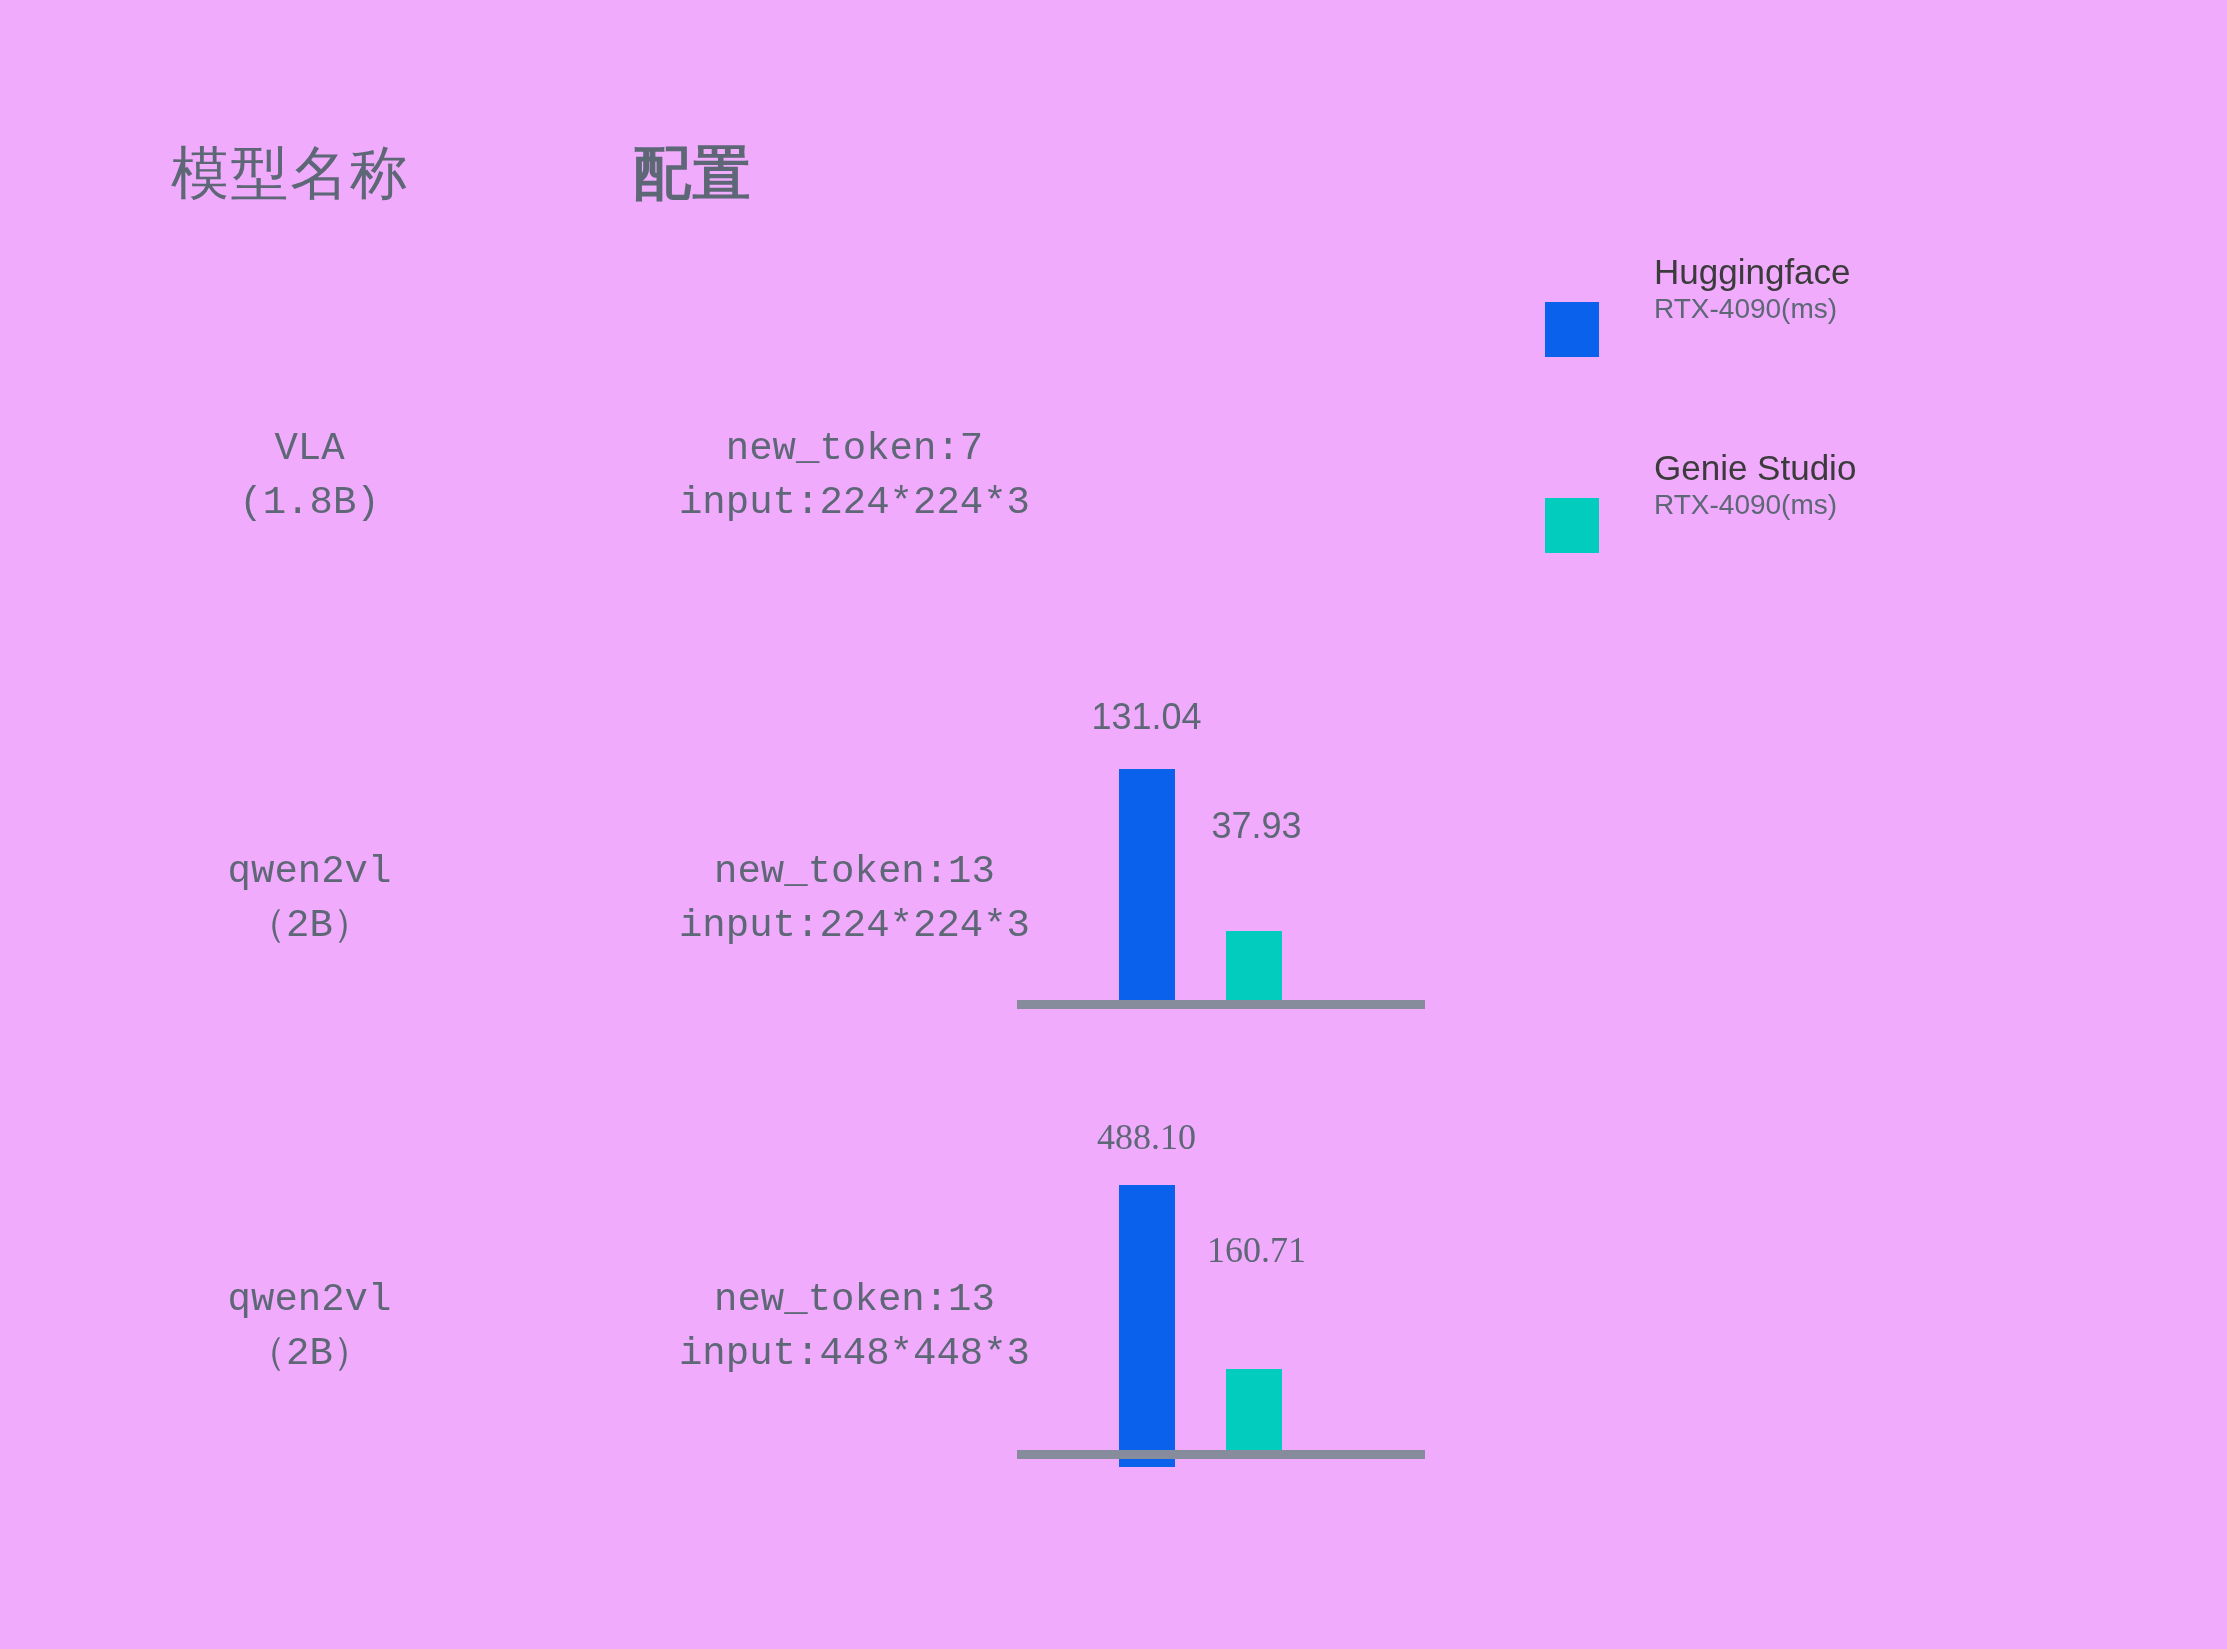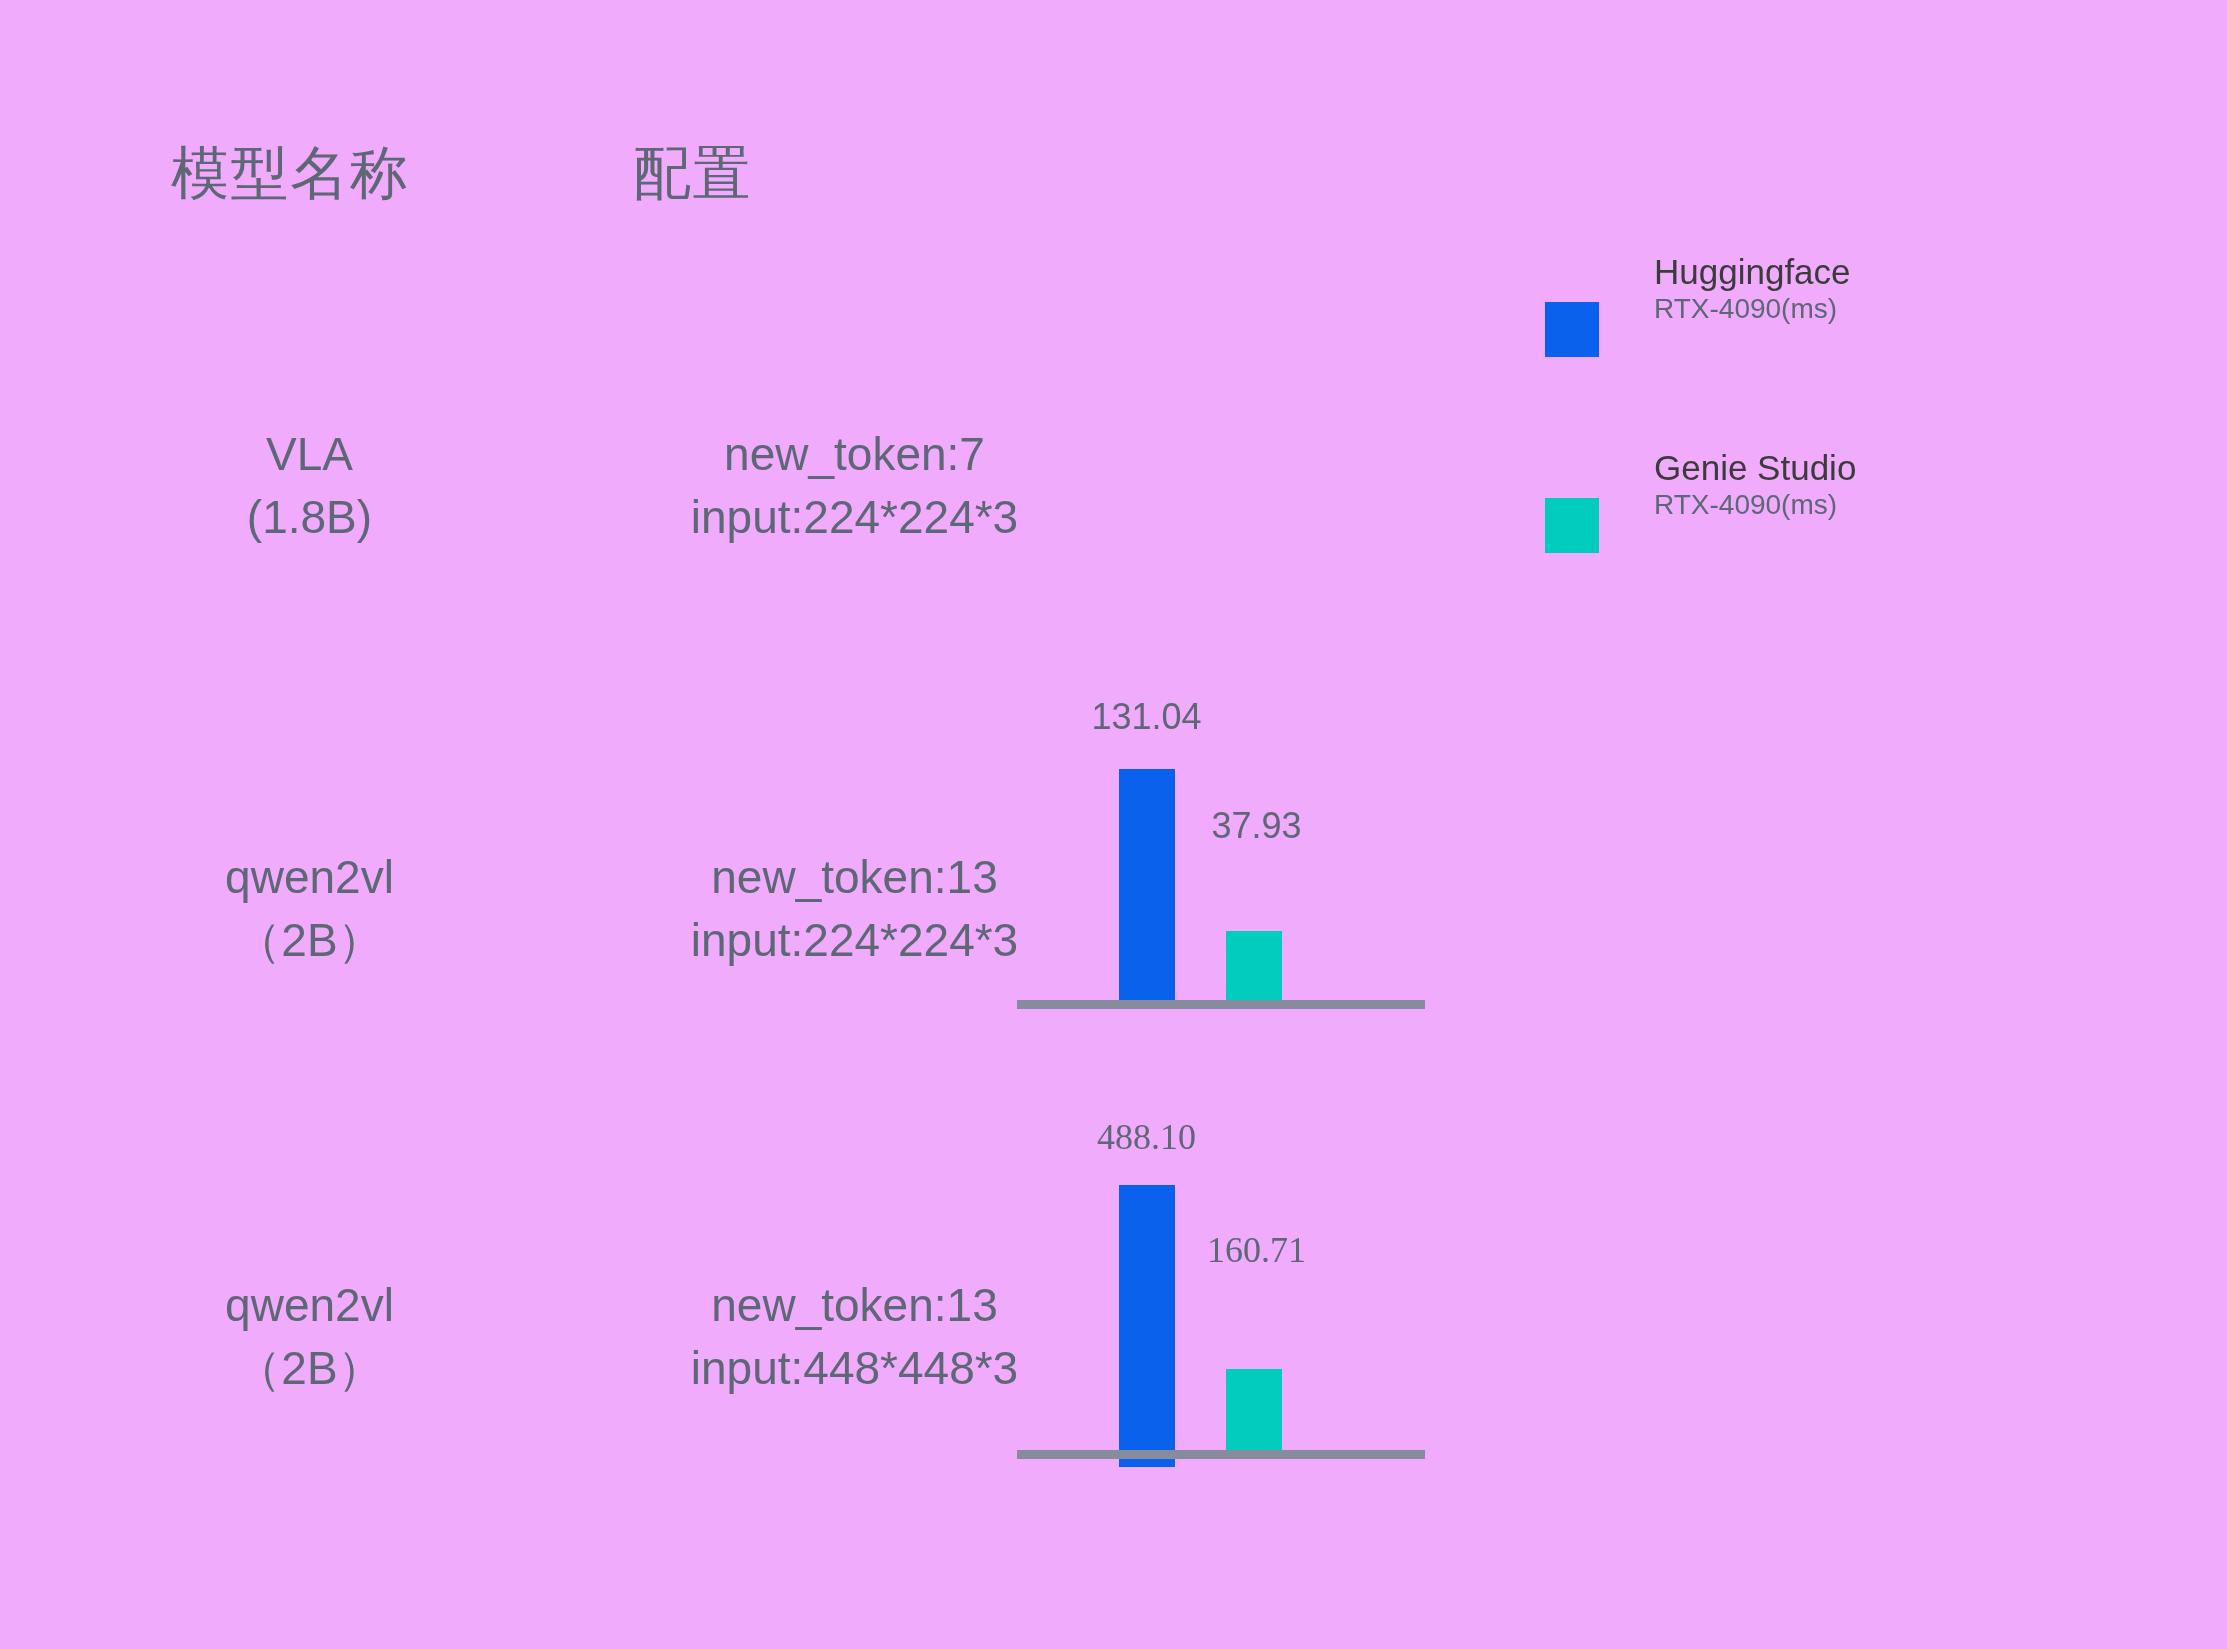--- a/index.html
+++ b/index.html
@@ -24,39 +24,40 @@
   
   .col-header {
     position: absolute;
     color: #5d6776;
     font-size: 58px;
     font-weight: 400;
     letter-spacing: 1.6px;
     white-space: nowrap;
   }
   #hdr-model  { left: 171px; top: 135px; }
-  #hdr-config { left: 633px; top: 135px; }
+  #hdr-config { left: 633px; top: 135px; font-weight: bold; }
 
   
   .row {
     position: absolute;
     left: 0;
     width: 2227px;
   }
   .row-1 { top: 423px;  height: 235px; }
   .row-2 { top: 846px; height: 235px; }
   .row-3 { top: 1274px; height: 235px; }
 
   .cell {
     position: absolute;
     color: #5d6776;
-    font-size: 46px;
+    font-size: 39px;
     line-height: 1.38;
     text-align: center;
     white-space: nowrap;
+    font-family: Liberation Mono, monospace;
   }
   .cell .line { display: block; }
 
   .cell-model  { left: 149px; width: 321px; }
   .cell-config { left: 486px; width: 737px; }
 
   
   .chart {
     position: absolute;
     left: 1017px;

